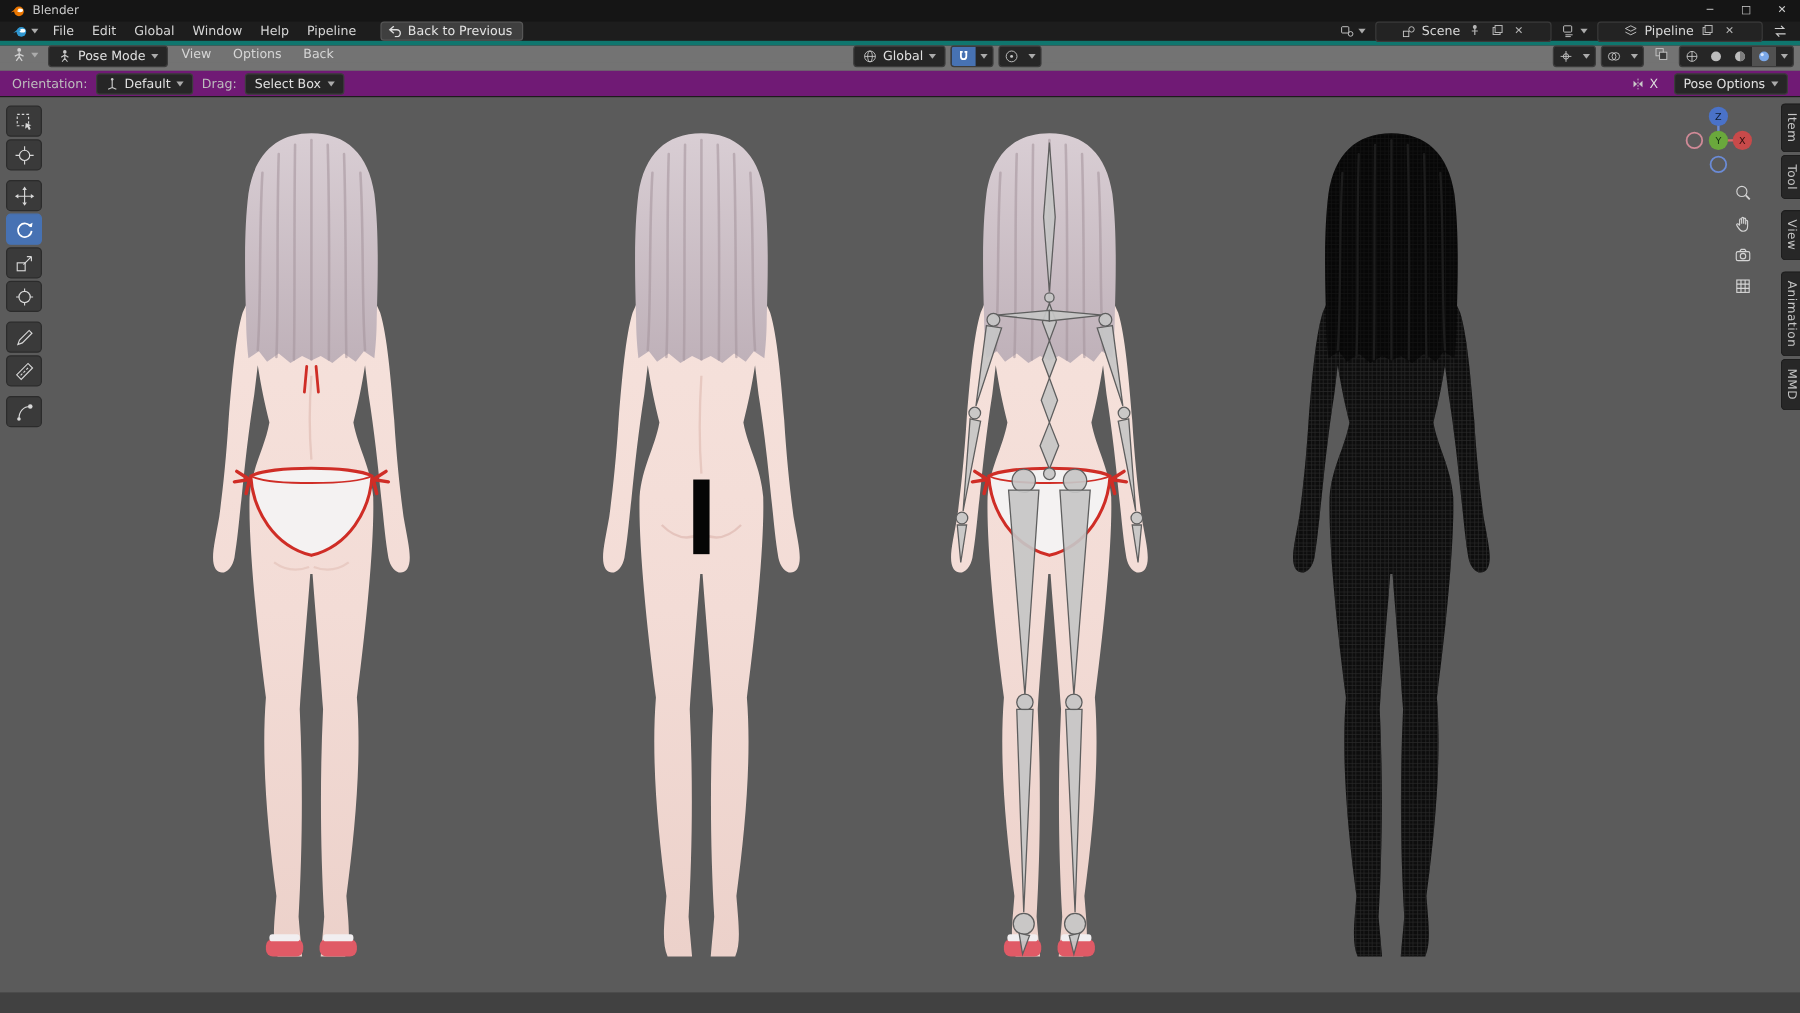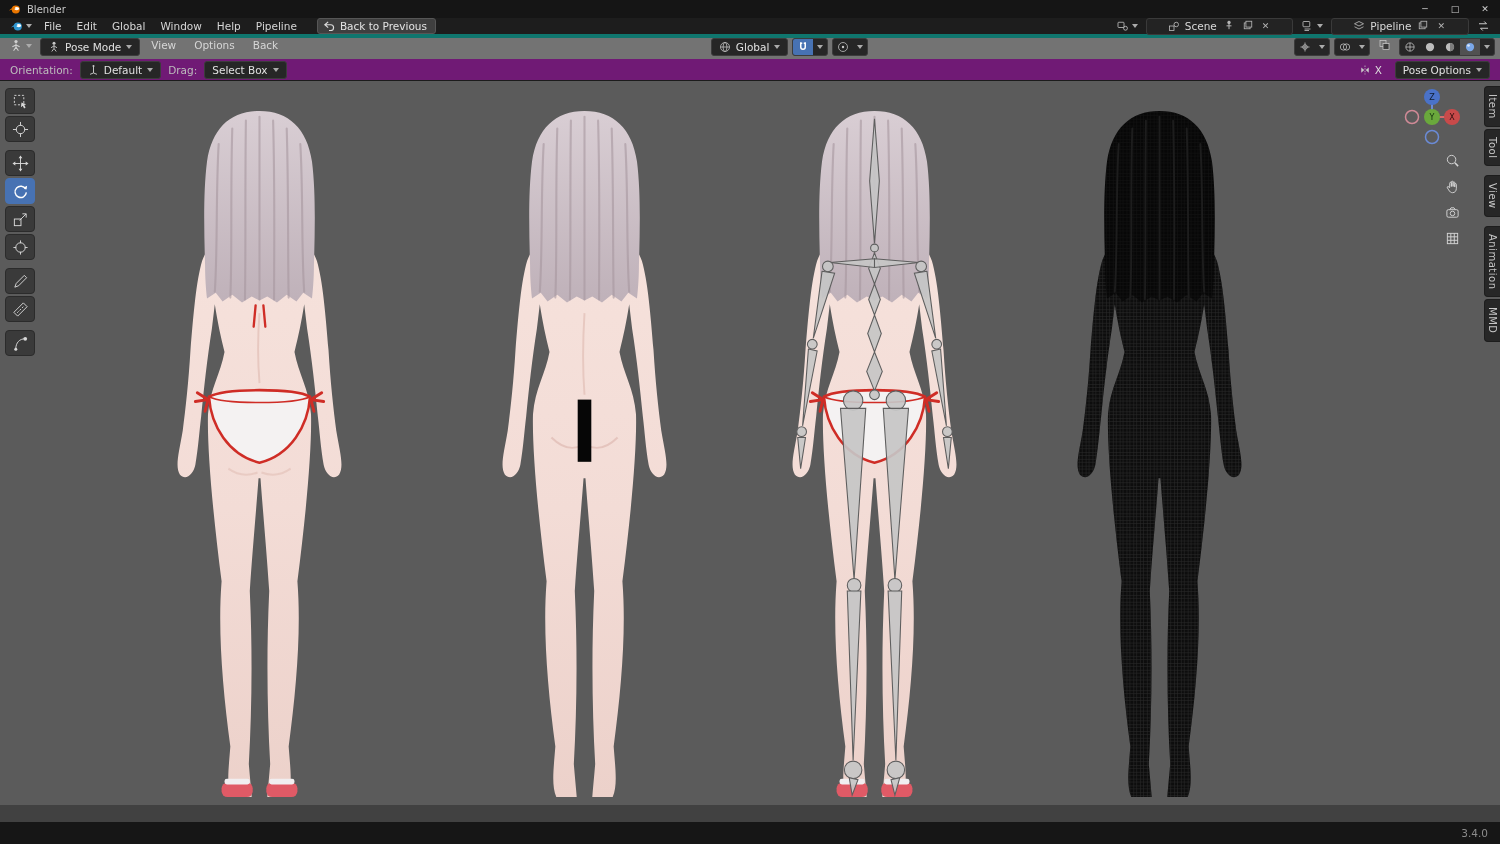--- a/index.html
+++ b/index.html
@@ -517,17 +517,14 @@
 
     <div class="side-tabs">
       <button class="side-tab">Item</button>
       <button class="side-tab">Tool</button>
       <button class="side-tab tab-gap">View</button>
       <button class="side-tab tab-gap">Animation</button>
       <button class="side-tab">MMD</button>
     </div>
   </div>
 
-  <div class="statusbar">
-    <span>3.4.0</span>
-  </div>
 
 </div>
 
 </body></html>

